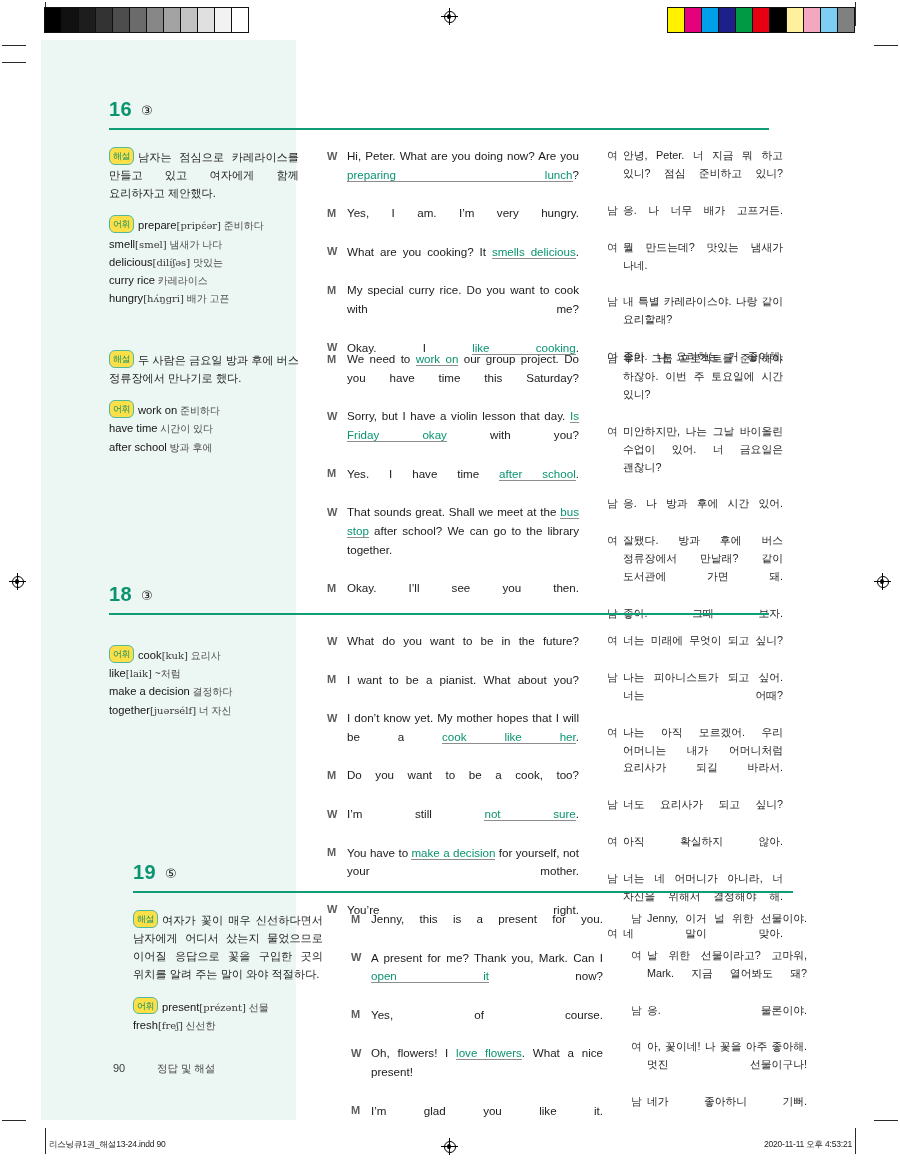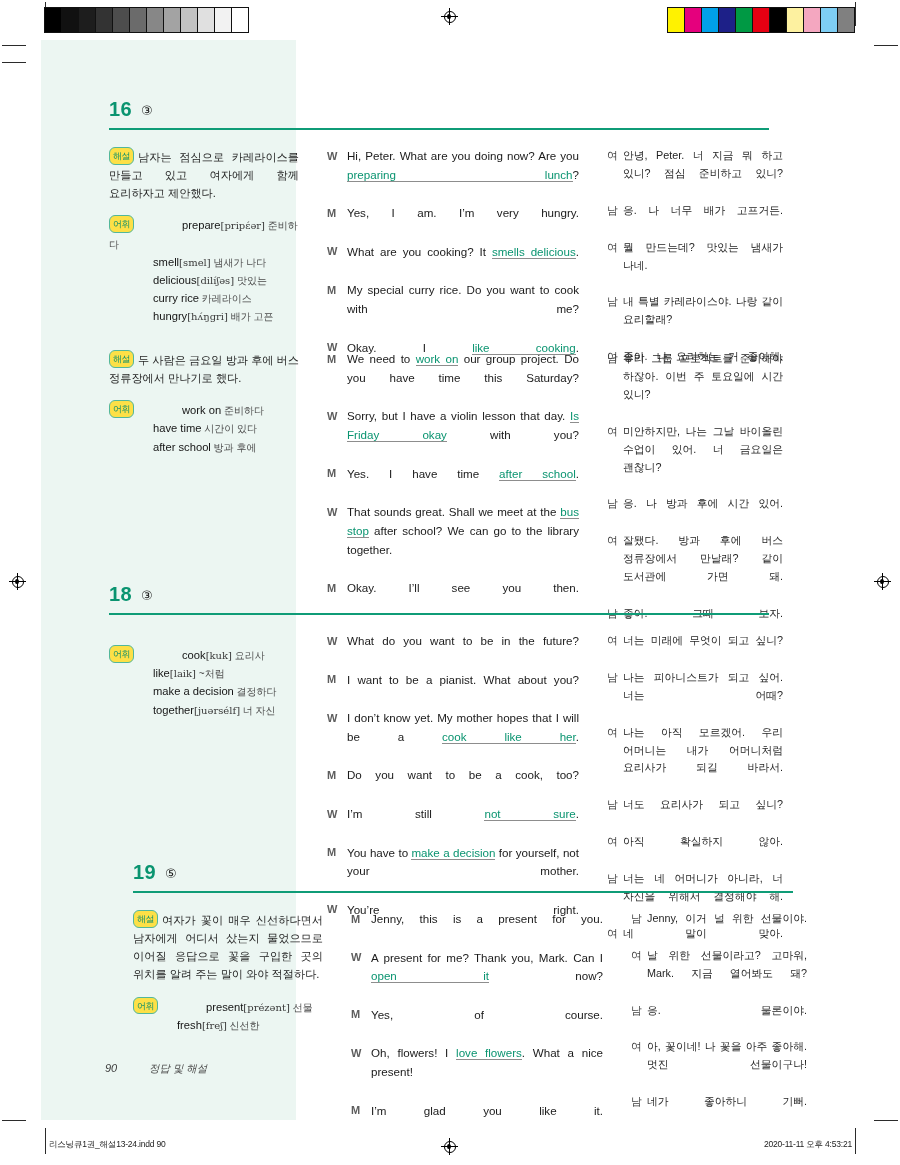--- a/index.html
+++ b/index.html
@@ -43,39 +43,39 @@
   .col-left{width:190px;padding-left:68px;box-sizing:content-box;}
   .col-mid{width:252px;padding-left:28px;}
   .col-right{width:176px;padding-left:28px;}
 
   
   .badge{display:inline-block;font-size:9px;color:#0a8e6c;border:1px solid #52b79b;
          background:#fde047;border-radius:6px;padding:1px 3px 0;vertical-align:2px;
          margin-right:4px;font-weight:normal;letter-spacing:-.5px;}
   .expl{font-size:11.2px;line-height:1.62;color:#1f1f1f;text-align:justify;word-break:keep-all;}
   .vocab{margin-top:13px;font-size:11.2px;line-height:1.62;color:#1f1f1f;}
-  .vocab .w{font-weight:normal;color:#151515;margin-left:44px;}
+  .vocab .w{font-weight:normal;color:#151515;}
   .vocab .ipa{color:#3a3a3a;font-size:10px;font-family:"DejaVu Serif",serif;}
   .vocab .kr{color:#4a4a4a;font-size:10px;}
 
   
   .line{display:flex;font-size:11.6px;line-height:1.62;color:#1a1a1a;margin-bottom:1px;}
   .spk{width:20px;flex:none;font-weight:bold;font-size:11px;color:#5d5d5d;padding-top:.5px;}
   .utt{flex:1;text-align:justify;}
   .utt::after{content:"";display:inline-block;width:100%;}
   .hl{color:#0a9470;border-bottom:1px solid #8d8d8d;}
 
   
   .tline{display:flex;font-size:10.8px;line-height:1.66;color:#1f1f1f;margin-bottom:1px;}
   .tspk{width:16px;flex:none;color:#404040;}
   .ttxt{flex:1;text-align:justify;word-break:keep-all;}
   .ttxt::after{content:"";display:inline-block;width:100%;}
 
   
-  .pfoot{position:absolute;left:64px;top:1022px;font-size:11px;color:#3d3d3d;font-style:italic;}
+  .pfoot{position:absolute;left:72px;top:1022px;font-size:11px;color:#3d3d3d;}
   .pfoot .pg{display:inline-block;width:44px;}
   .pfoot .lbl{color:#4a4a4a;font-size:10.5px;}
 
   .slug{position:absolute;bottom:14px;left:49px;font-size:8.5px;color:#222;letter-spacing:-.2px;}
   .stamp{position:absolute;bottom:14px;right:48px;font-size:8.5px;color:#222;letter-spacing:-.2px;}
 </style>
 </head>
 <body>
 
 <div class="crop" style="left:45px;top:2px;width:1px;height:24px;"></div>

